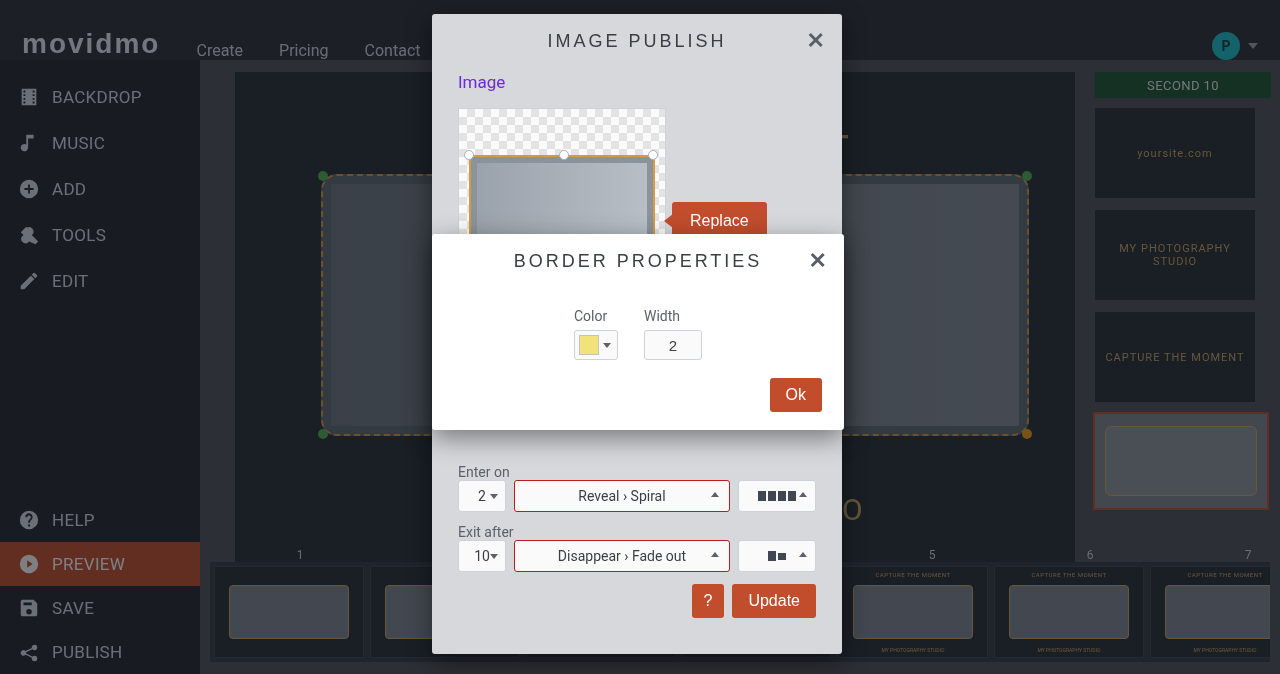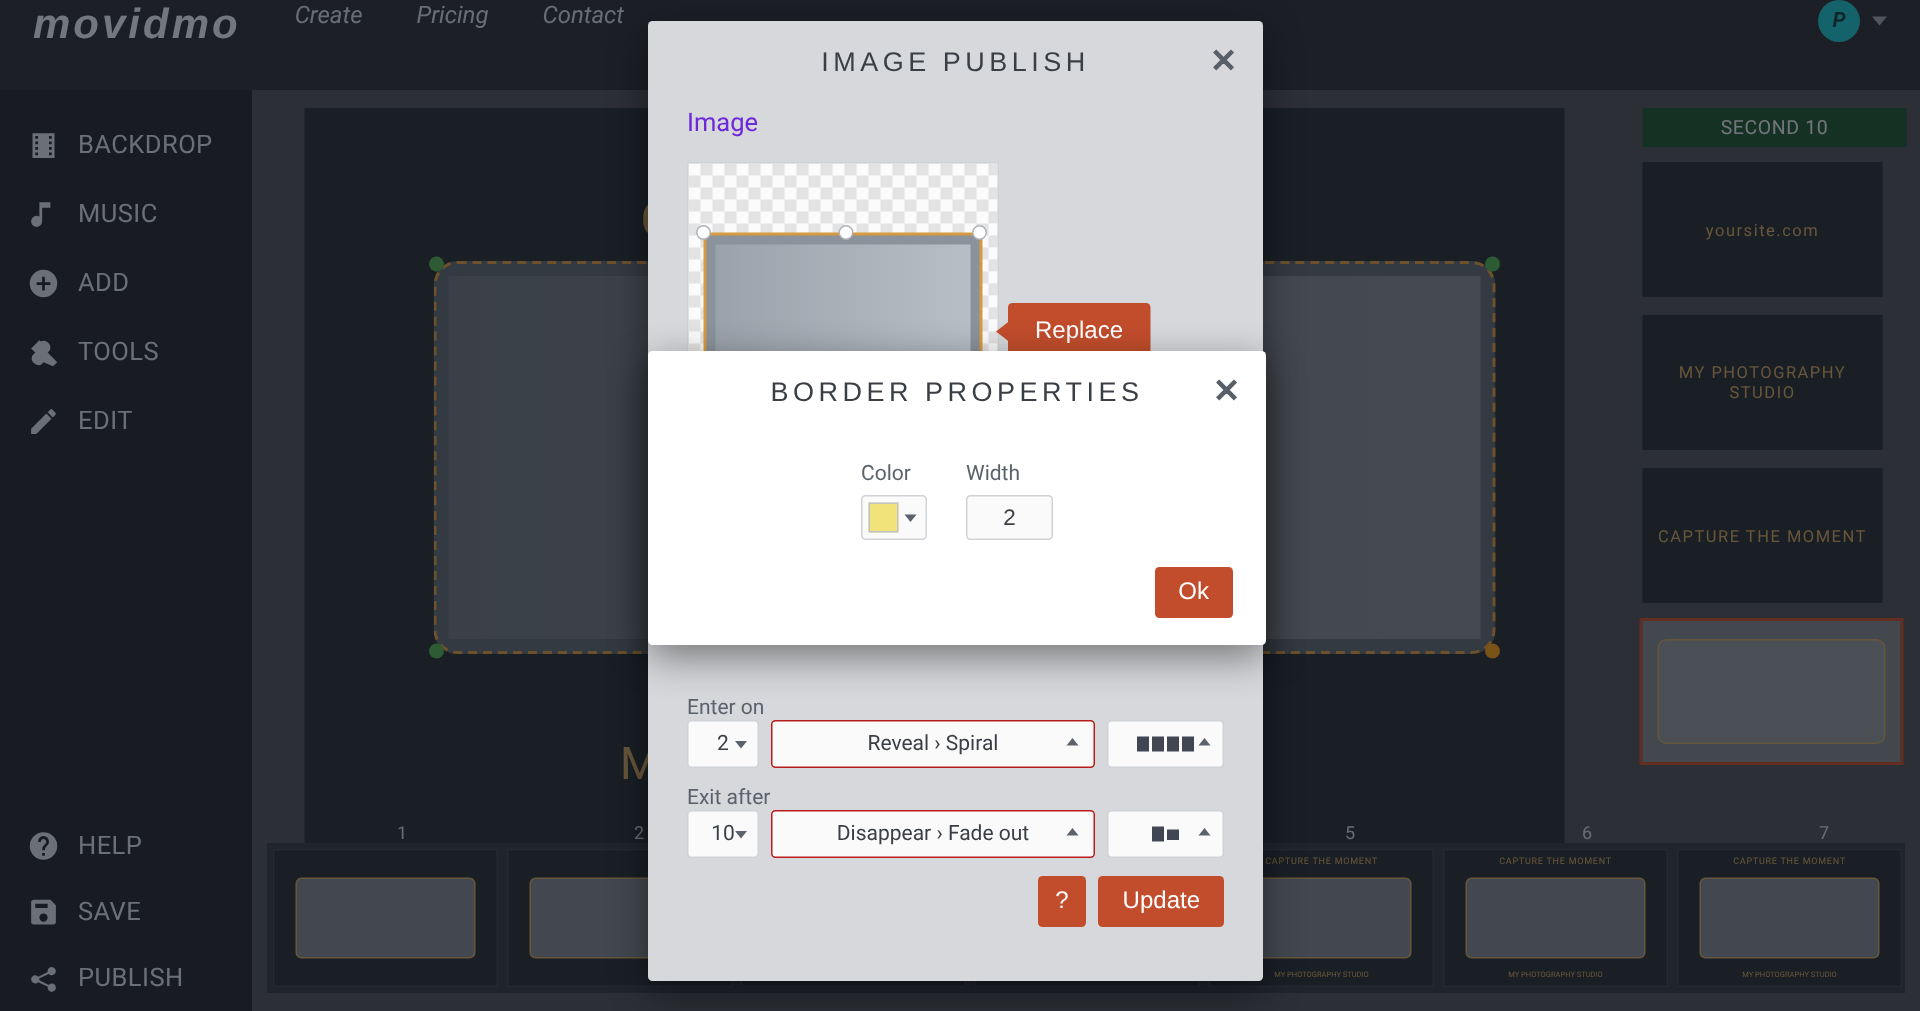--- a/index.html
+++ b/index.html
@@ -11,23 +11,22 @@
     overflow: hidden;
     color: #fff;
     position: relative;
   }
 
   
   .topbar {
     height: 60px;
     background: #272b33;
     display: flex;
-    align-items: flex-start;
+    align-items: flex-end;
     padding: 0 22px;
-    font-style: italic;
   }
   .logo {
     font-size: 28px;
     font-weight: 700;
     letter-spacing: 2px;
     font-family: "Arial Black", sans-serif;
     color: #e6eef8;
     margin-right: 36px;
   }
   .topnav-item {
@@ -51,21 +50,21 @@
   .chev-down {
     width:0;height:0;border-left:5px solid transparent;border-right:5px solid transparent;border-top:6px solid #9aa3b1;
   }
 
   
   .main {
     display:flex;
     height: 614px;
   }
   .sidebar {
-    width: 168px;
+    width: 200px;
     background: #1f232a;
     display:flex;
     flex-direction:column;
     padding-top:14px;
   }
   .sidebar-item {
     display:flex;align-items:center;
     gap:12px;
     padding:12px 18px;
     color:#d4dbe6;
@@ -267,20 +266,26 @@
 
     <div class="sidebar-spacer"></div>
 
     <div class="sidebar-bottom">
       <div class="sidebar-item">
         <svg class="icon" viewBox="0 0 24 24">
             <path d="M12 2a10 10 0 1 0 10 10A10 10 0 0 0 12 2zm1 17h-2v-2h2zm2.07-7.75l-.9.92A3.4 3.4 0 0 0 13 15h-2v-.5a4 4 0 0 1 1.17-2.83l1.24-1.26A2 2 0 1 0 10 9H8a4 4 0 1 1 7.07 2.25z"></path>
           </svg>
         <span>HELP</span>
       </div>
+      <div class="sidebar-item active">
+        <svg class="icon" viewBox="0 0 24 24">
+            <path d="M12 2a10 10 0 1 0 10 10A10 10 0 0 0 12 2zm-2 14V8l6 4z"></path>
+          </svg>
+        <span>PREVIEW</span>
+      </div>
       <div class="sidebar-item">
         <svg class="icon" viewBox="0 0 24 24">
             <path d="M17 3H5a2 2 0 0 0-2 2v14a2 2 0 0 0 2 2h14a2 2 0 0 0 2-2V7zM12 19a3 3 0 1 1 3-3 3 3 0 0 1-3 3zm3-10H6V6h9z"></path>
           </svg>
         <span>SAVE</span>
       </div>
       <div class="sidebar-item">
         <svg class="icon" viewBox="0 0 24 24">
             <path d="M18 16a3 3 0 0 0-2.24 1L8.91 13.7a3 3 0 0 0 0-1.4L15.76 9A3 3 0 1 0 15 7a3 3 0 0 0 .09.7L8.24 11A3 3 0 1 0 8.24 15l6.85 3.3A3 3 0 1 0 18 16z"></path>
           </svg>

